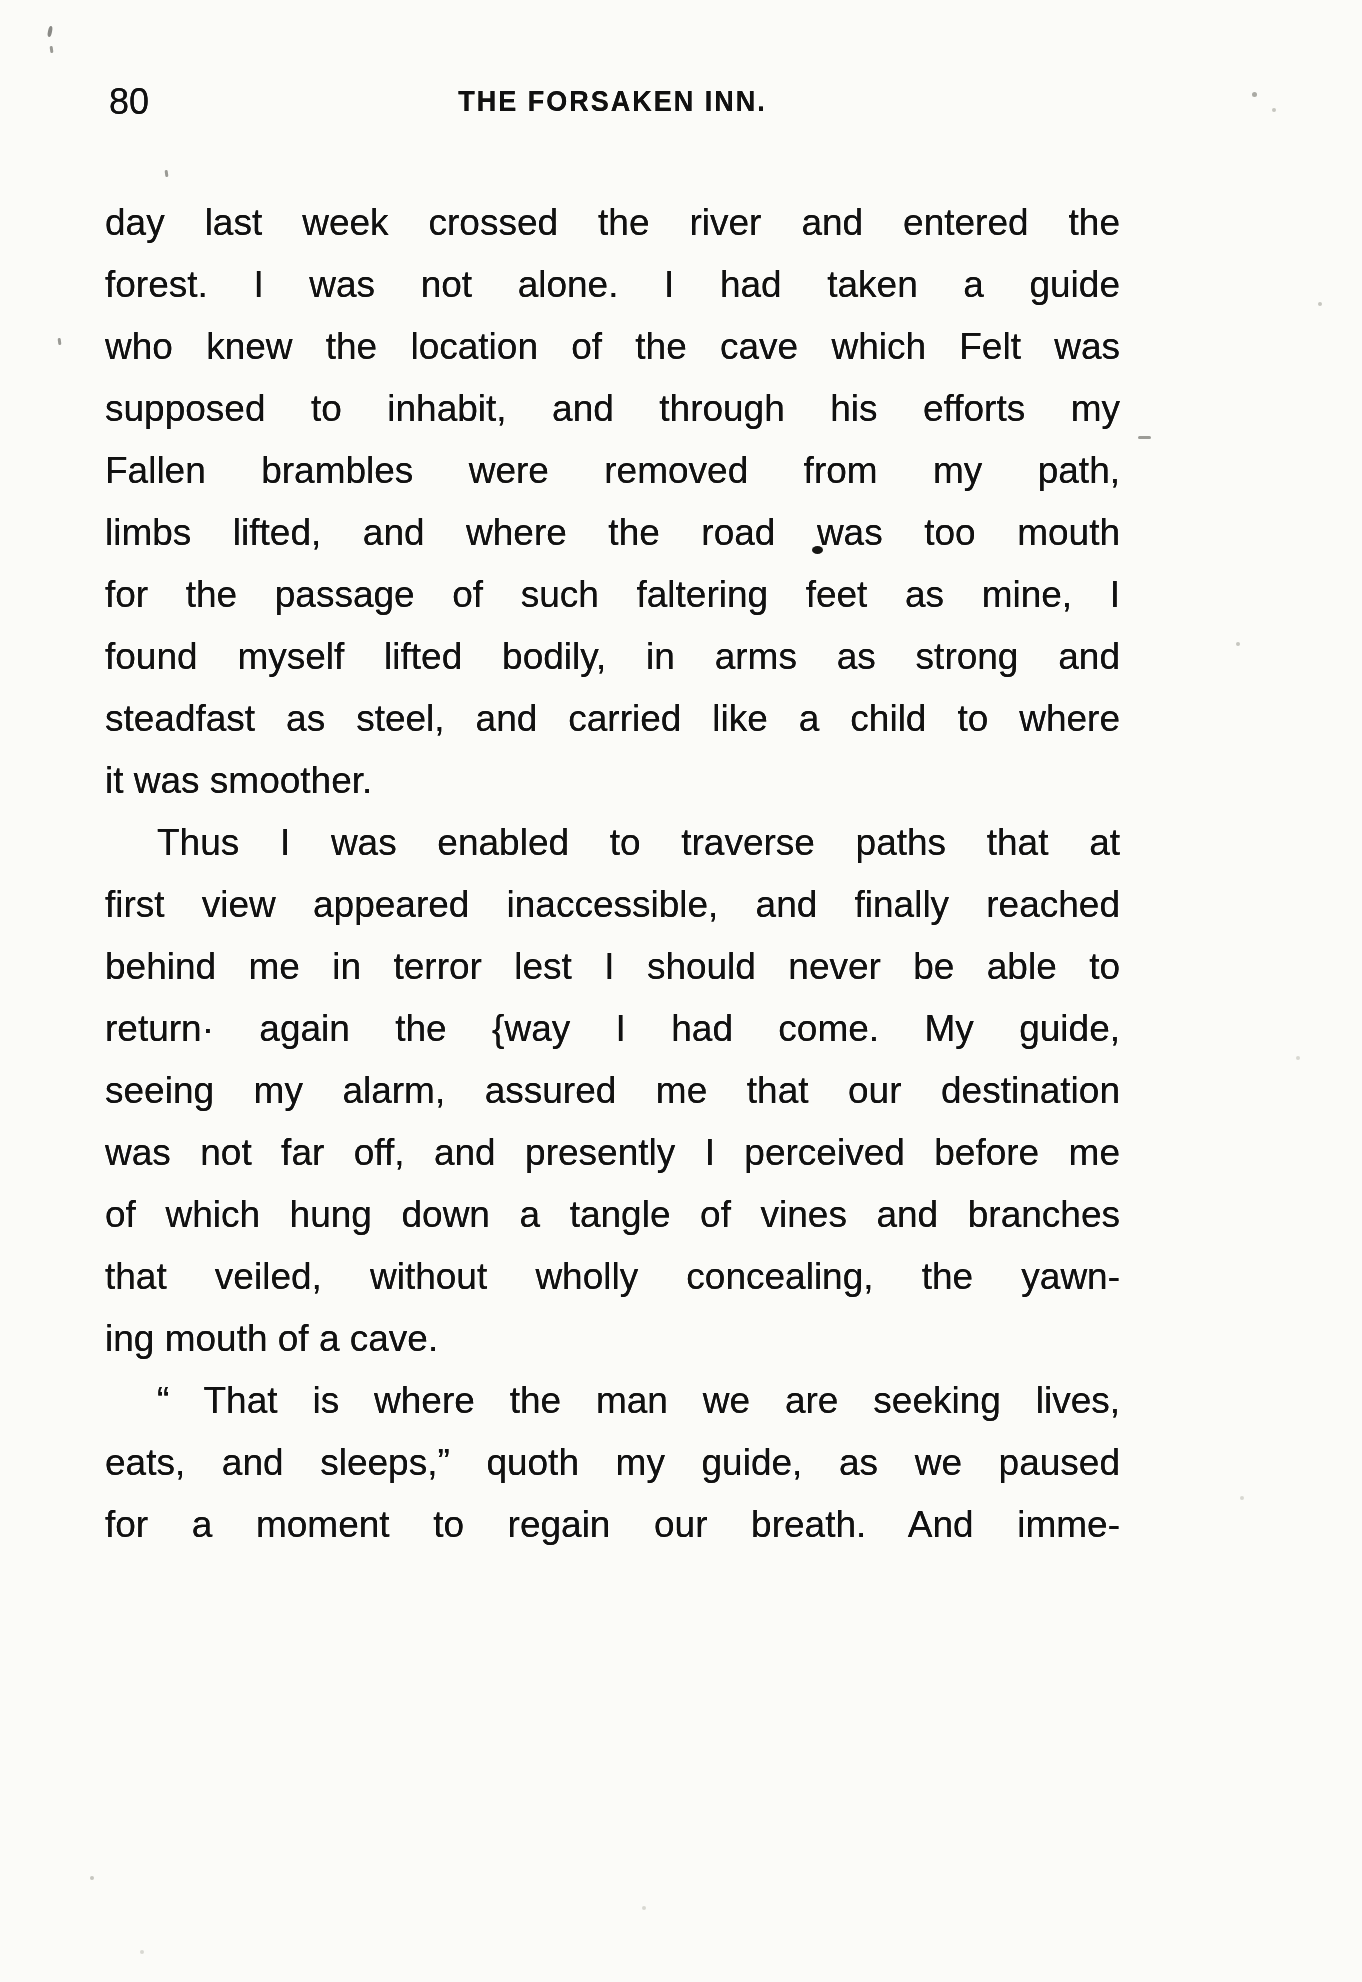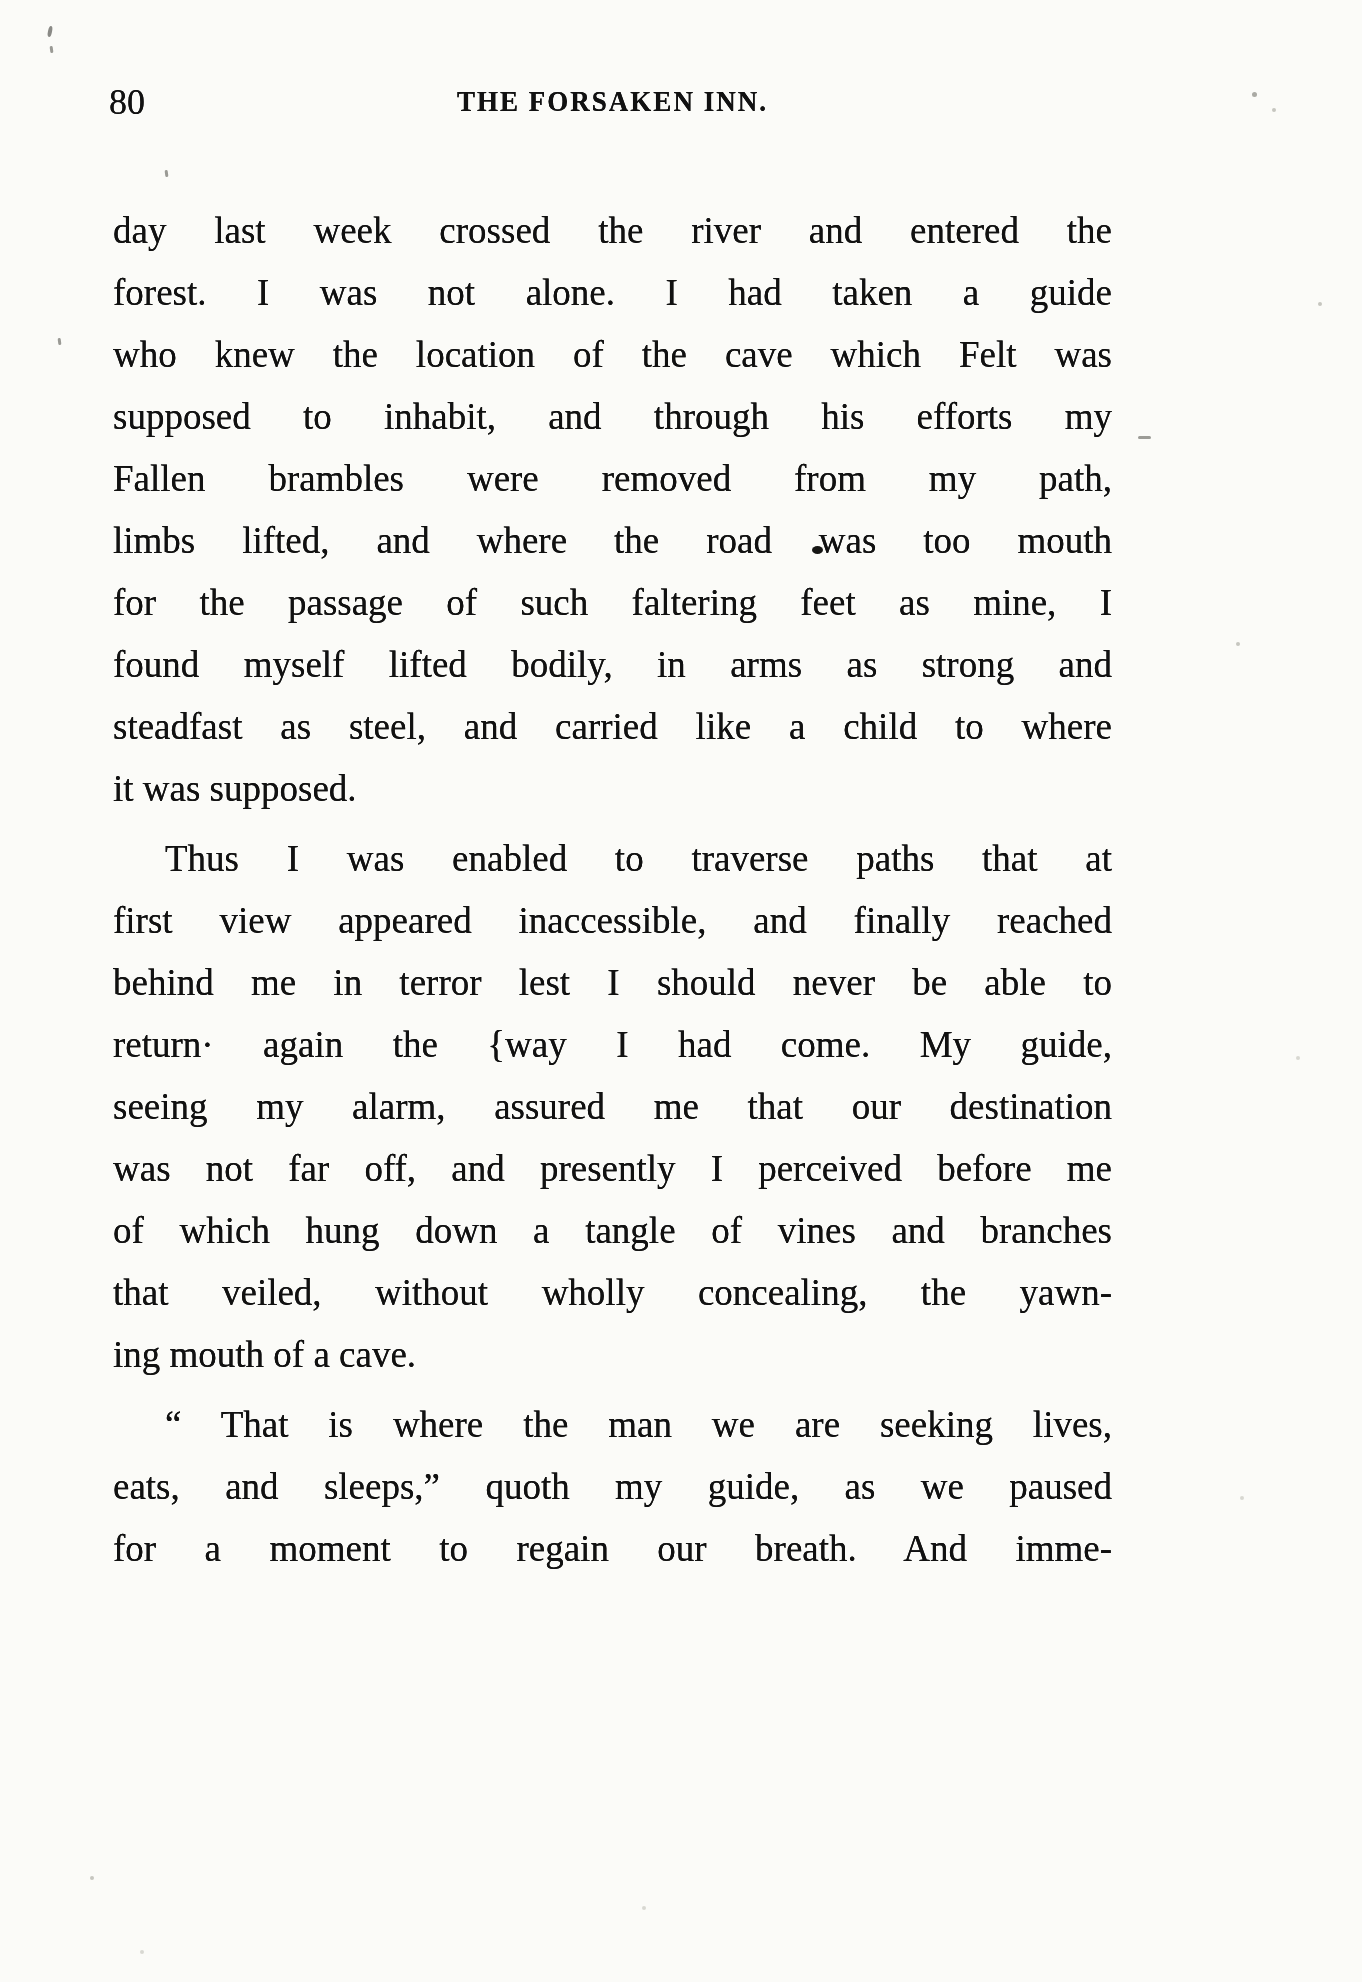--- a/index.html
+++ b/index.html
@@ -7,21 +7,21 @@
     --paper:#fbfbf8;
   }
   html,body{margin:0;padding:0;background:#e8e8e6;}
   .page{
     position:relative;
     width:1362px;
     height:1982px;
     background:var(--paper);
     overflow:hidden;
     color:var(--ink);
-    font-family:Liberation Serif, serif;
+    font-family:Liberation Sans, sans-serif;
   }
 
   
   .running-head{
     position:absolute;
     top:82px; left:105px; width:1015px; height:44px;
   }
   .folio{
     position:absolute; left:4px; top:2px;
     font-size:36px; line-height:36px;
@@ -39,21 +39,21 @@
   }
 
   
   .text-block{
     position:absolute;
     top:192px; left:105px; width:1015px;
     font-size:37px;
     line-height:62px;
     text-shadow:0 0 0.45px currentColor;
   }
-  .paragraph{margin:8px;padding:0;}
+  .paragraph{margin:0;padding:0;}
   .line{
     text-align:justify;
     text-align-last:justify;
     white-space:normal;
   }
   .line.no-just{text-align-last:left;}
   .line.indent{text-indent:52px;}
 
   
   .artifact{position:absolute;pointer-events:none;}
@@ -79,21 +79,21 @@
       <div class="paragraph">
         <div class="line">day last week crossed the river and entered the</div>
         <div class="line">forest. I was not alone. I had taken a guide</div>
         <div class="line">who knew the location of the cave which Felt was</div>
         <div class="line">supposed to inhabit, and through his efforts my</div>
         <div class="line">Fallen brambles were removed from my path,</div>
         <div class="line">limbs lifted, and where the road was too mouth</div>
         <div class="line">for the passage of such faltering feet as mine, I</div>
         <div class="line">found myself lifted bodily, in arms as strong and</div>
         <div class="line">steadfast as steel, and carried like a child to where</div>
-        <div class="line no-just">it was supposed.</div>
+        <div class="line no-just">it was smoother.</div>
       </div>
       <div class="paragraph">
         <div class="line indent">Thus I was enabled to traverse paths that at</div>
         <div class="line">first view appeared inaccessible, and finally reached</div>
         <div class="line">behind me in terror lest I should never be able to</div>
         <div class="line">return· again the {way I had come. My guide,</div>
         <div class="line">seeing my alarm, assured me that our destination</div>
         <div class="line">was not far off, and presently I perceived before me</div>
         <div class="line">of which hung down a tangle of vines and branches</div>
         <div class="line">that veiled, without wholly concealing, the yawn-</div>

